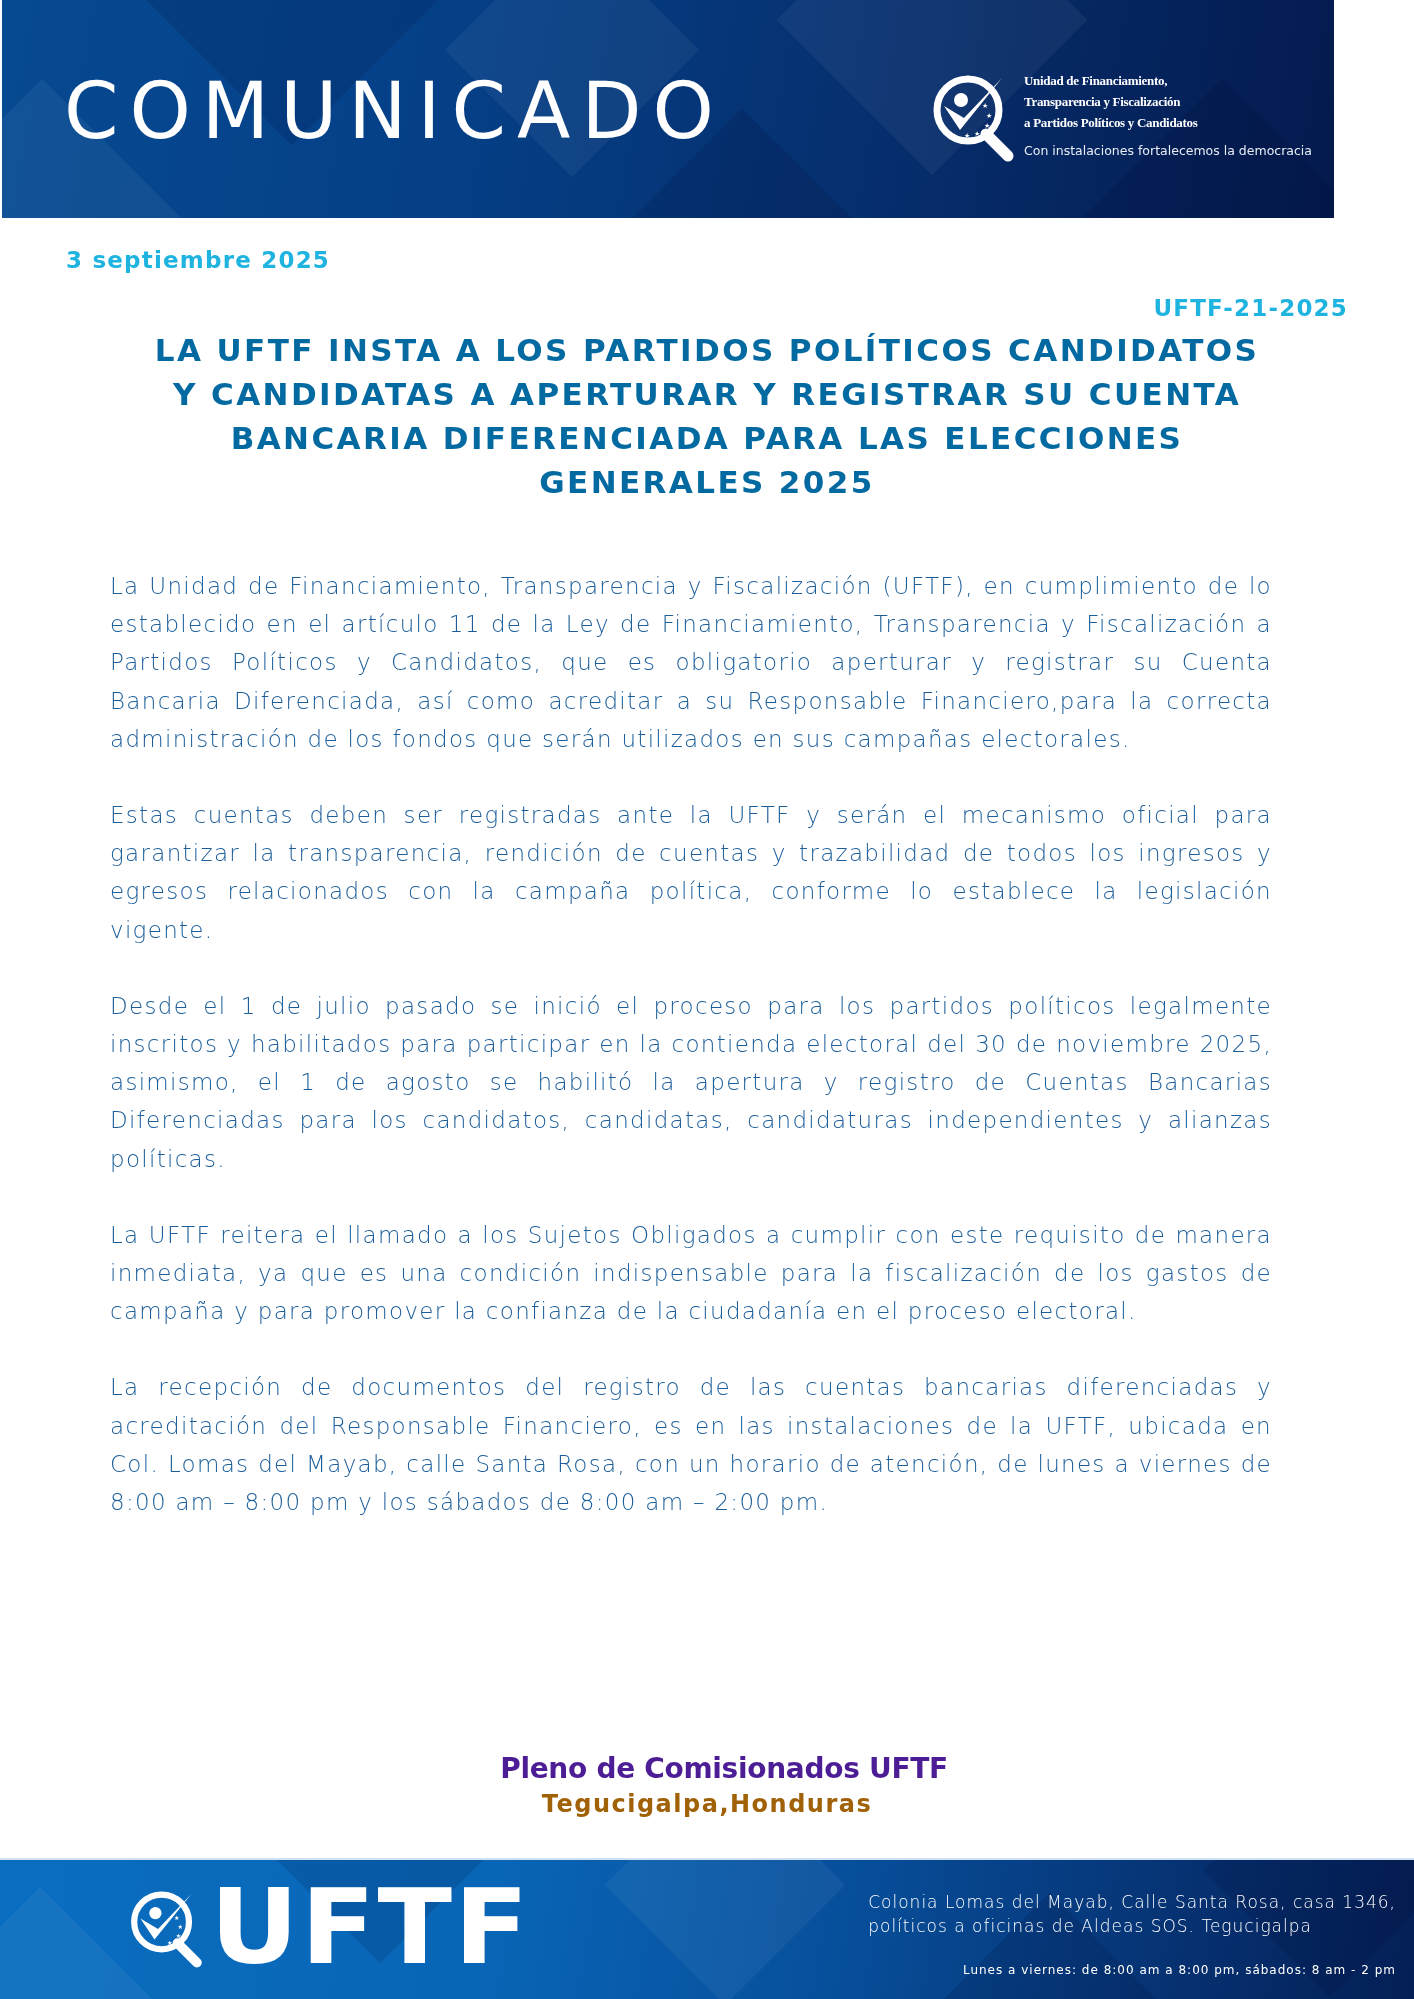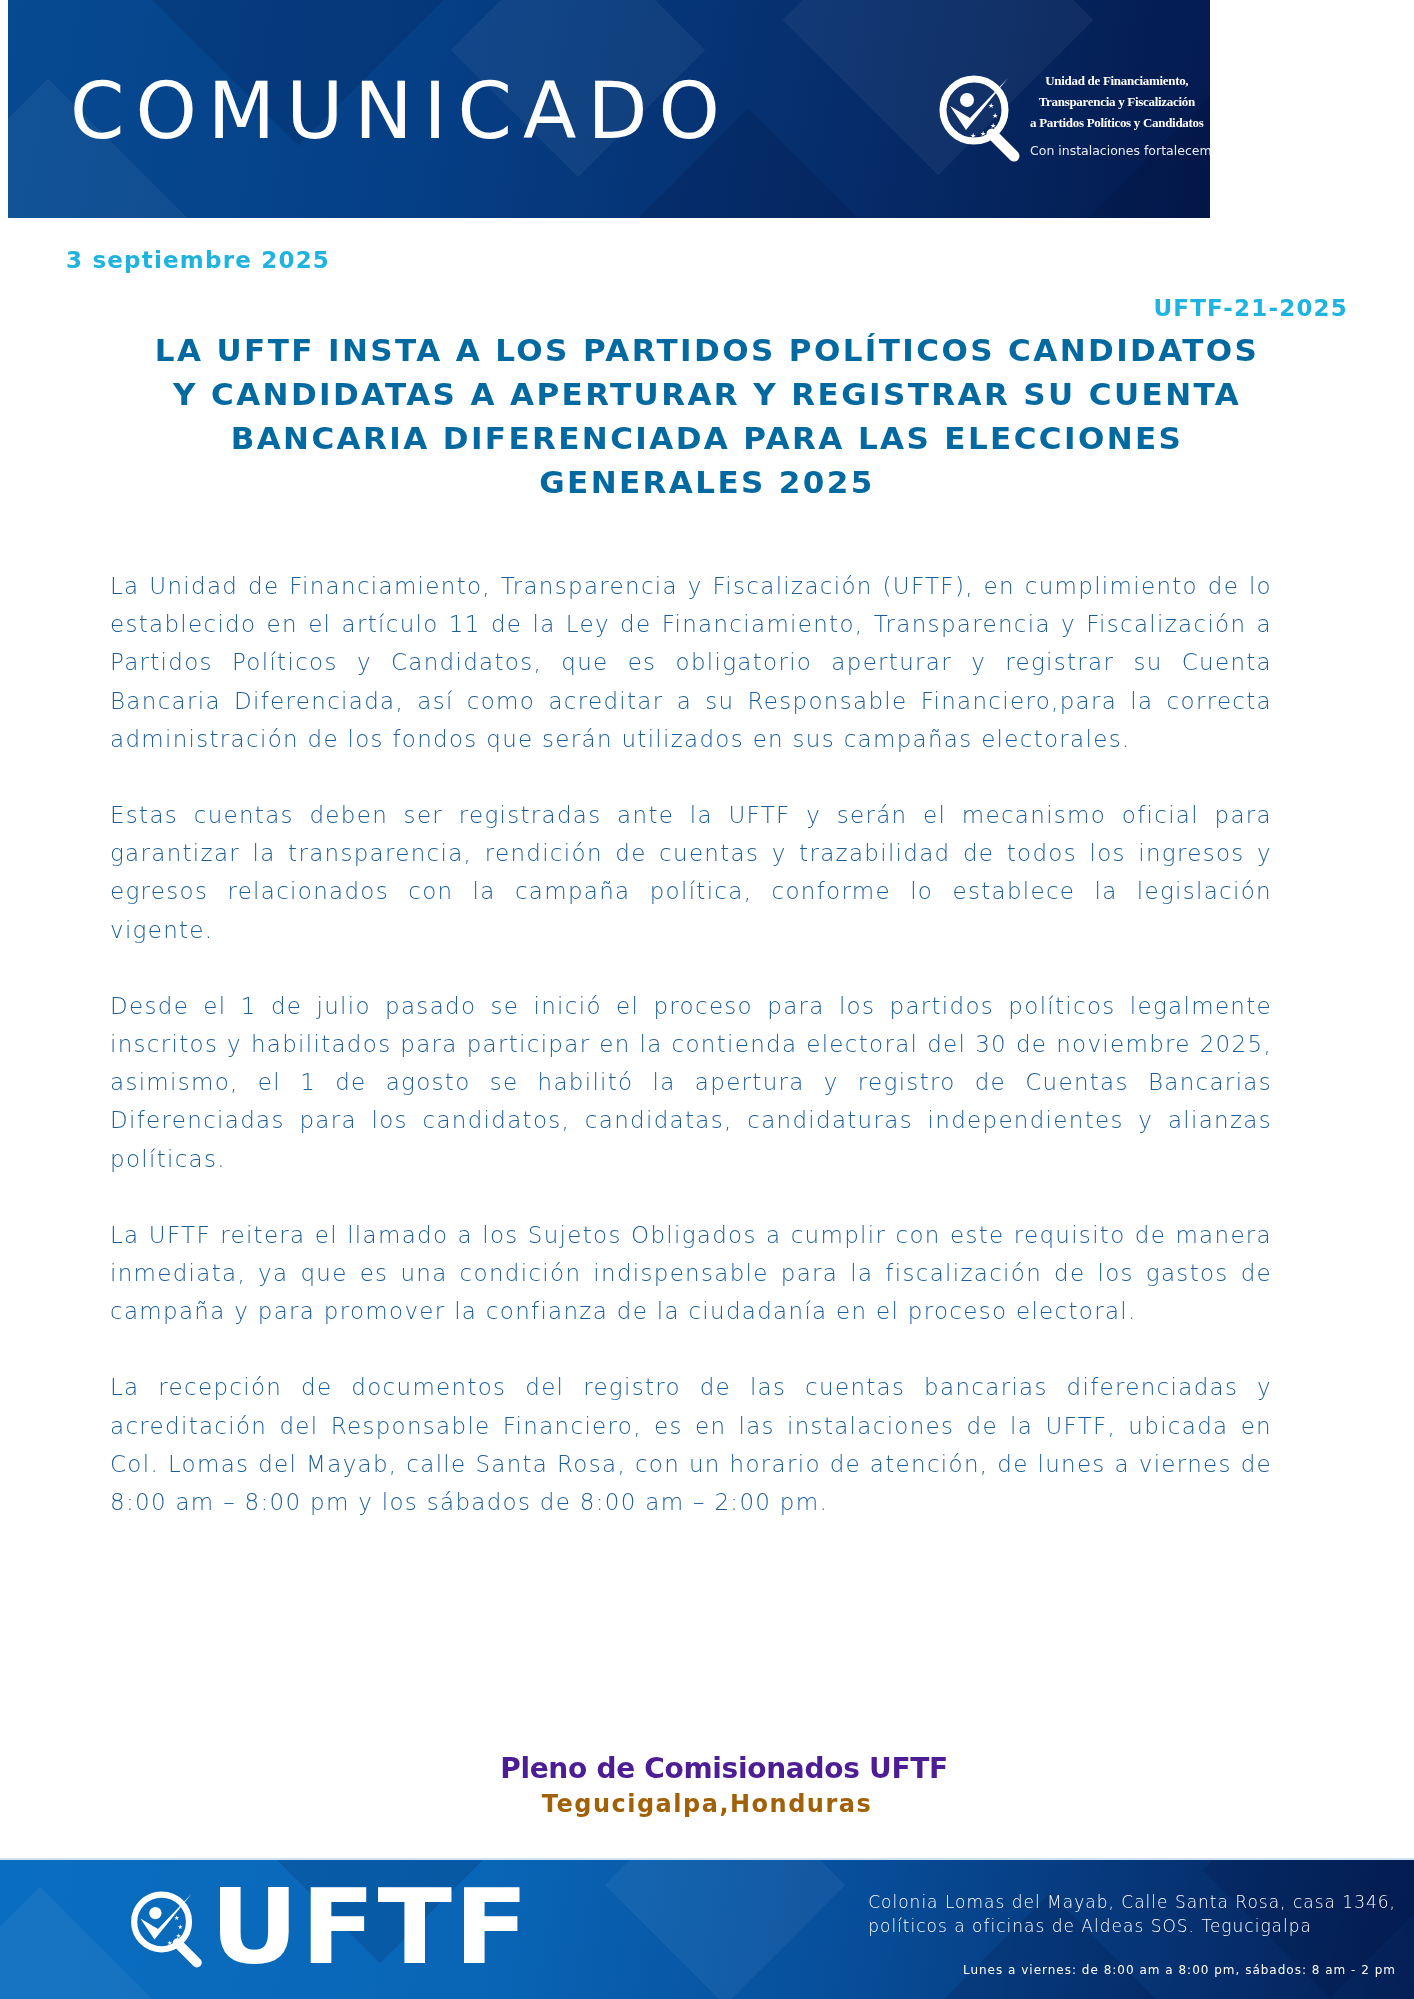--- a/index.html
+++ b/index.html
@@ -2,24 +2,23 @@
 <html><head>
 <meta charset="utf-8">
 <style>
   html, body { margin: 0; padding: 0; }
   body {
     width: 1414px; height: 1999px; position: relative; overflow: hidden;
     background: #ffffff;
     font-family: "DejaVu Sans", sans-serif;
   }
   .header {
-    position: absolute; left: 8px; top: 0; width: 1202px; height: 218px;
+    position: absolute; left: 2px; top: 0; width: 1332px; height: 218px;
     background: linear-gradient(100deg, #064a92 0%, #053f86 35%, #062f6e 65%, #041a4e 100%);
     overflow: hidden;
-    text-align: center;
   }
   .diamond {
     position: absolute; transform: rotate(45deg);
     background: rgba(255,255,255,0.05);
   }
   .diamond.dark { background: rgba(0,0,30,0.12); }
   .header-title {
     position: absolute; left: 62px; top: 66px;
     color: #ffffff; font-family: "DejaVu Sans", sans-serif;
     font-size: 78px; font-weight: 400; letter-spacing: 11px; line-height: 90px;

